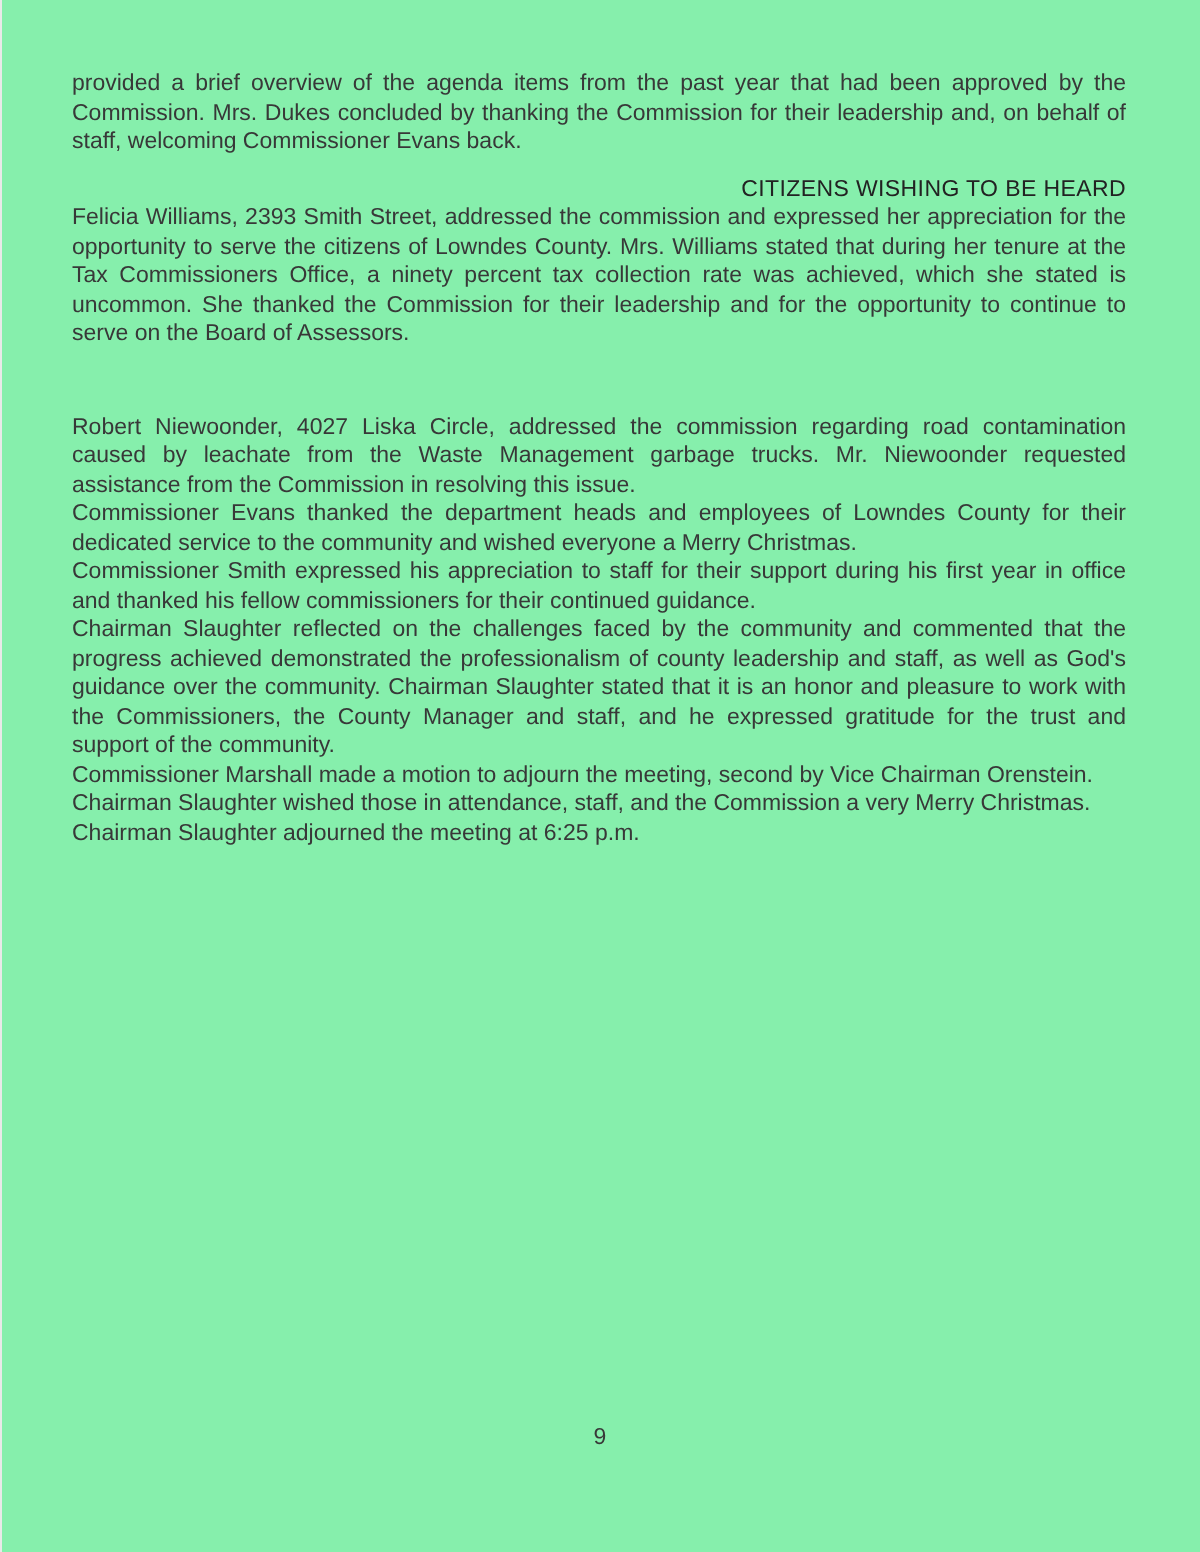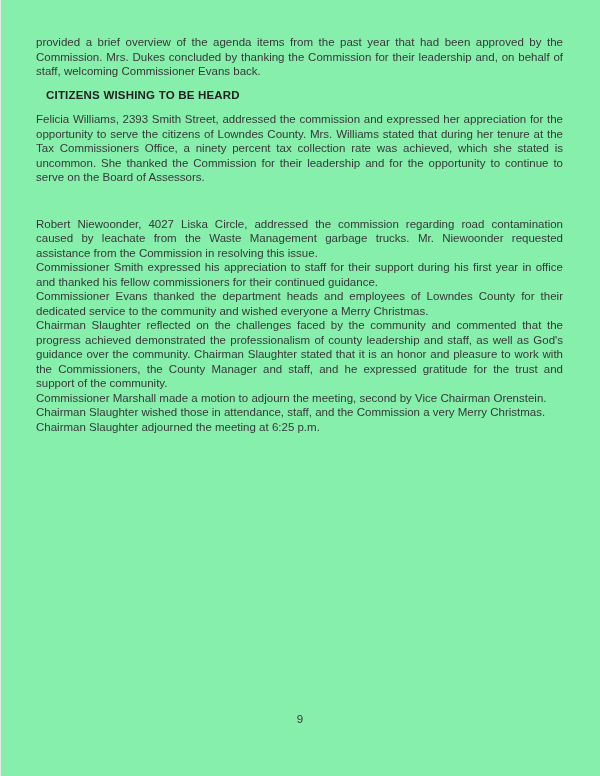--- a/index.html
+++ b/index.html
@@ -38,25 +38,25 @@
   .para {
     margin: 0;
     padding: 0;
   }
   .para.spaced {
     margin-top: 32px;
   }
   .heading {
     font-size: 11.5px;
     line-height: 14.5px;
-    font-weight: bold;
+    font-weight: normal;
     color: #222222;
-    margin: 10px;
+    margin: 0;
     padding: 0;
-    text-align: left;
+    text-align: right;
     letter-spacing: 0.2px;
   }
   .heading.h-citizens {
     margin-top: 9px;
   }
   .heading.h-adjournment {
     margin-top: 19px;
   }
   .page-number {
     position: absolute;
@@ -79,23 +79,23 @@
 
     <p class="para">provided a brief overview of the agenda items from the past year that had been approved by the Commission. Mrs. Dukes concluded by thanking the Commission for their leadership and, on behalf of staff, welcoming Commissioner Evans back.</p>
 
     <h3 class="heading h-citizens">CITIZENS WISHING TO BE HEARD</h3>
 
     <p class="para">Felicia Williams, 2393 Smith Street, addressed the commission and expressed her appreciation for the opportunity to serve the citizens of Lowndes County. Mrs. Williams stated that during her tenure at the Tax Commissioners Office, a ninety percent tax collection rate was achieved, which she stated is uncommon. She thanked the Commission for their leadership and for the opportunity to continue to serve on the Board of Assessors.</p>
 
     <p class="para spaced">Robert Niewoonder, 4027 Liska Circle, addressed the commission regarding road contamination caused by leachate from the Waste Management garbage trucks. Mr. Niewoonder requested assistance from the Commission in resolving this issue.</p>
 
 
+    <p class="para">Commissioner Evans thanked the department heads and employees of Lowndes County for their dedicated service to the community and wished everyone a Merry Christmas.</p>
+
     <p class="para">Commissioner Smith expressed his appreciation to staff for their support during his first year in office and thanked his fellow commissioners for their continued guidance.</p>
-
-    <p class="para">Commissioner Evans thanked the department heads and employees of Lowndes County for their dedicated service to the community and wished everyone a Merry Christmas.</p>
 
     <p class="para">Chairman Slaughter reflected on the challenges faced by the community and commented that the progress achieved demonstrated the professionalism of county leadership and staff, as well as God's guidance over the community. Chairman Slaughter stated that it is an honor and pleasure to work with the Commissioners, the County Manager and staff, and he expressed gratitude for the trust and support of the community.</p>
 
     <p class="para">Commissioner Marshall made a motion to adjourn the meeting, second by Vice Chairman Orenstein.</p>
 
     <p class="para">Chairman Slaughter wished those in attendance, staff, and the Commission a very Merry Christmas.</p>
 
     <p class="para">Chairman Slaughter adjourned the meeting at 6:25 p.m.</p>
 
   </div>

